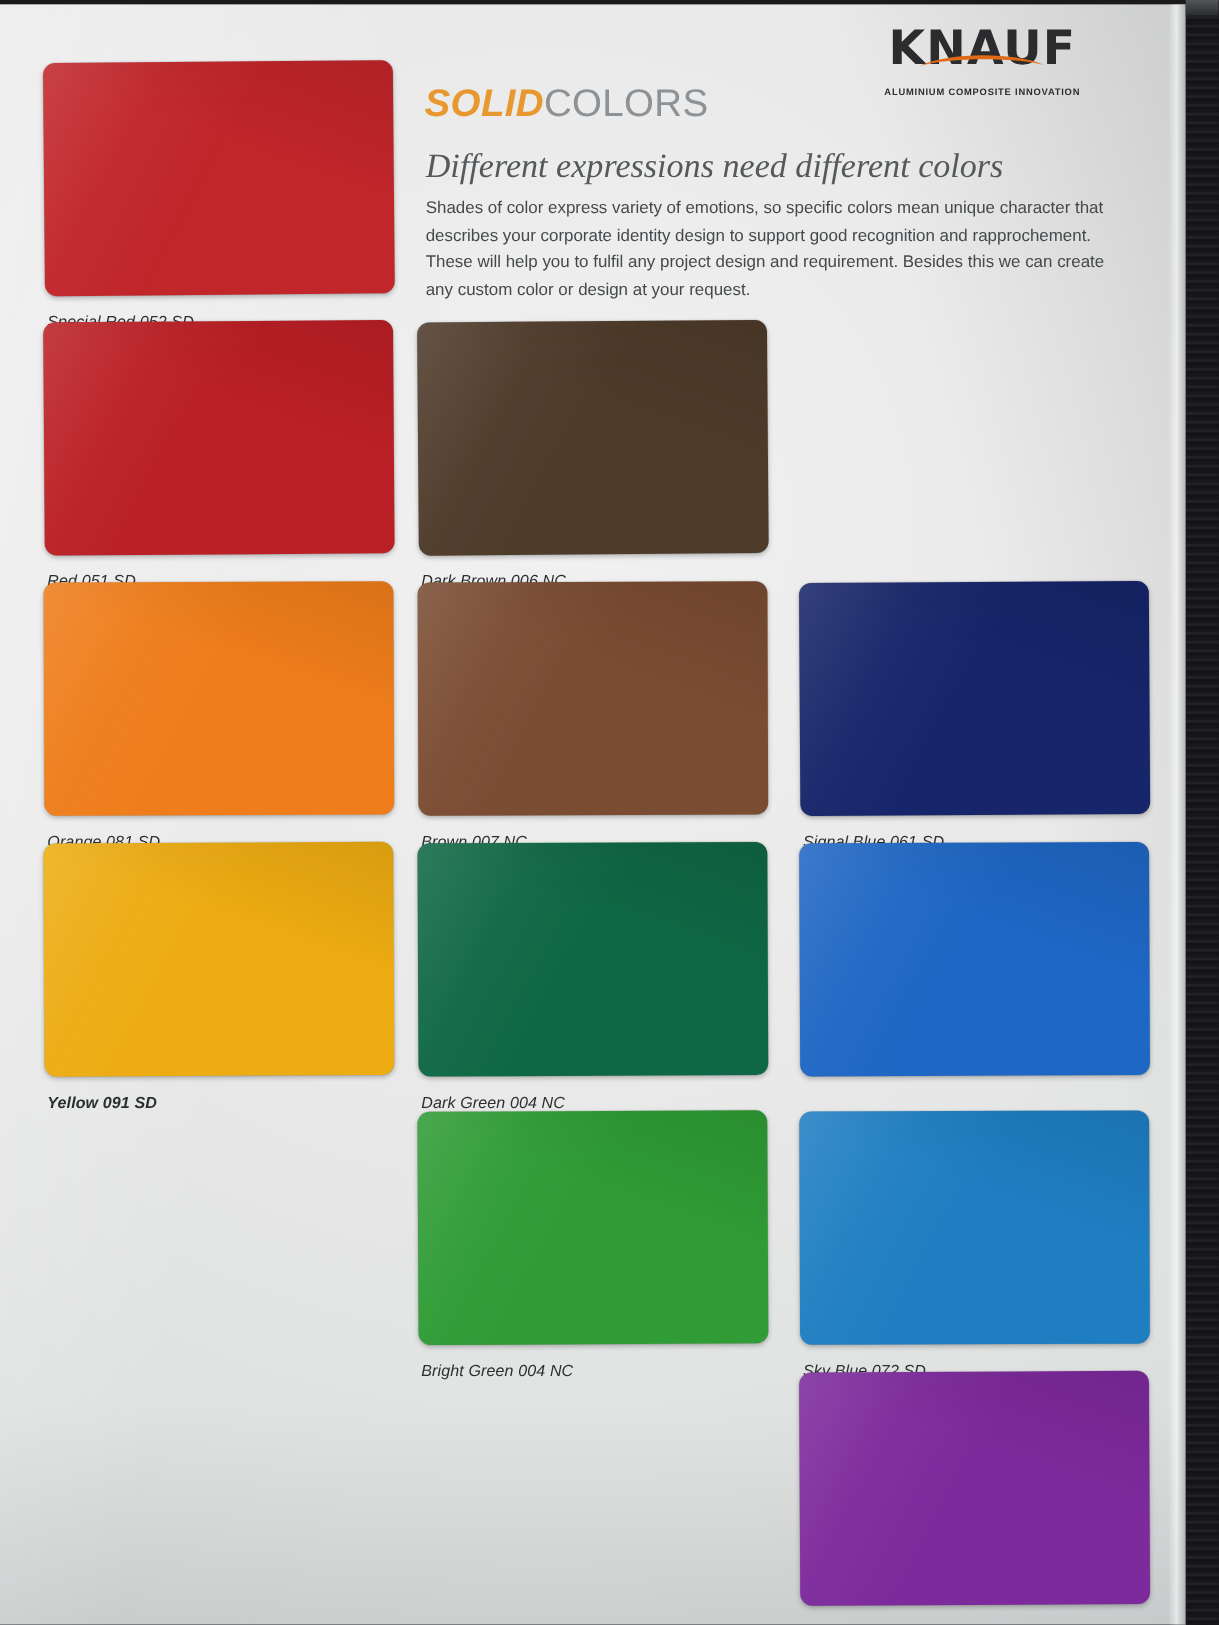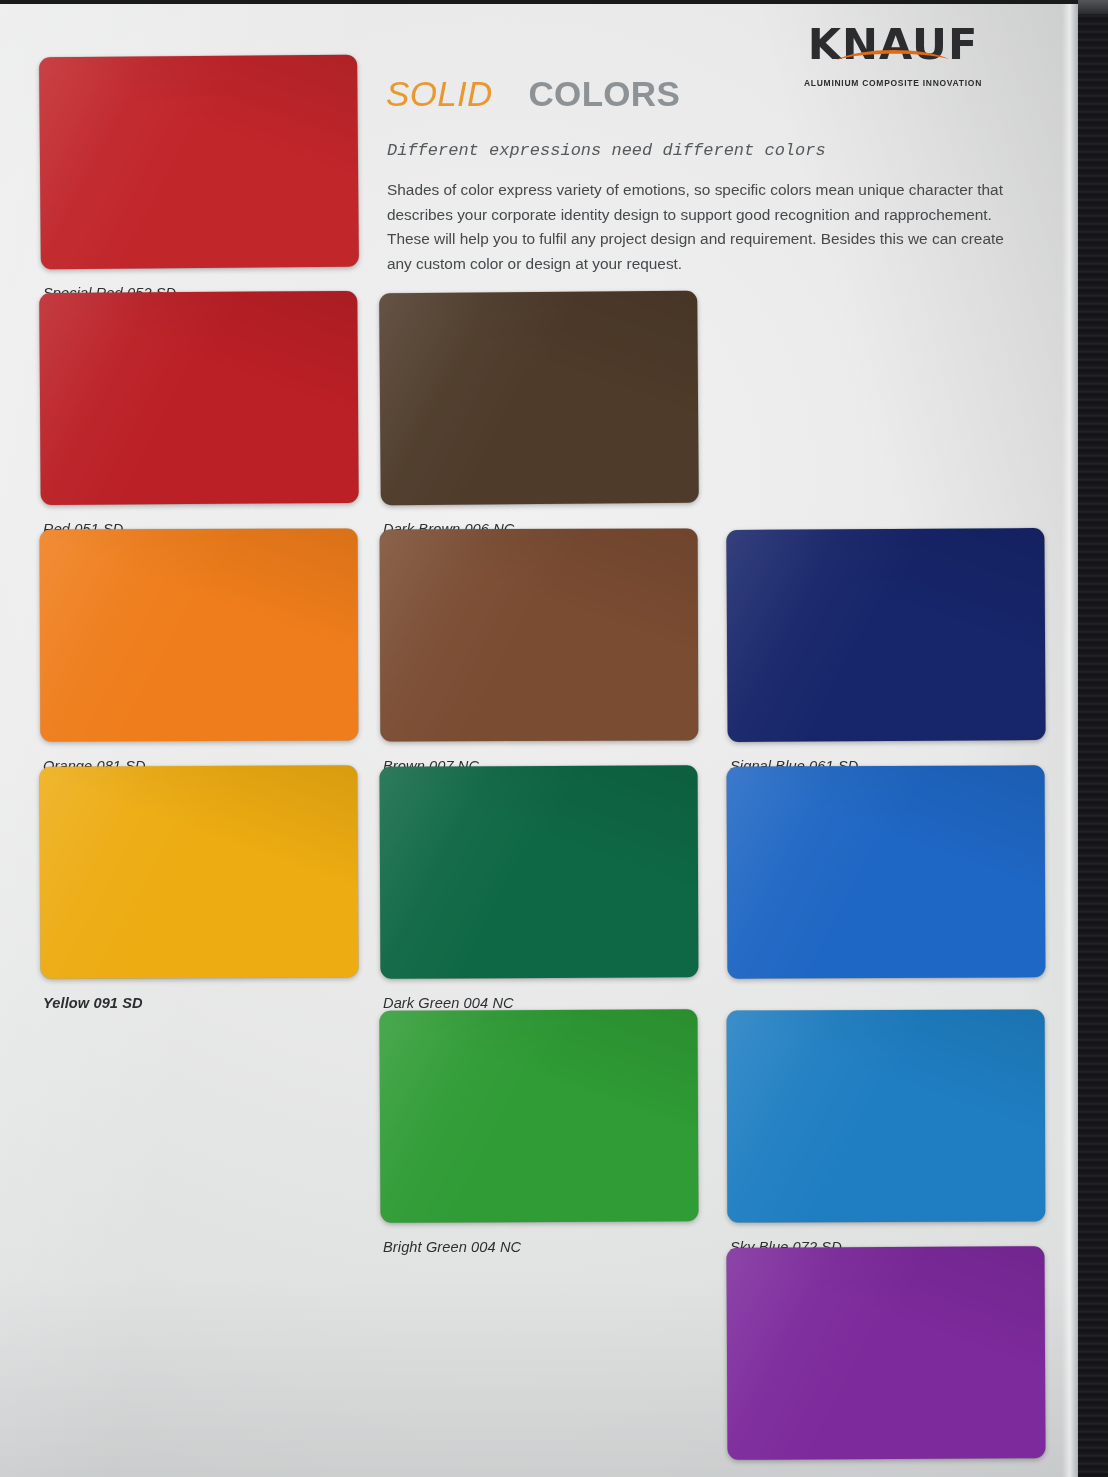--- a/index.html
+++ b/index.html
@@ -90,37 +90,36 @@
   .title{
     position:absolute;
     left:386px; top:70px;
     font-family:"Liberation Sans", sans-serif;
     font-size:35px;
     line-height:40px;
     white-space:nowrap;
   }
   .title .solid{
     font-style:italic;
-    font-weight:normal;
+    font-weight:bold;
     color:#e8982f;
     letter-spacing:.3px;
   }
   .title .colors{
-    font-weight:bold;
+    font-weight:normal;
     color:#8d9296;
     letter-spacing:.3px;
-    margin-left:36px;
   }
 
   .subtitle{
     position:absolute;
     left:387px; top:132px;
-    font-family:Liberation Mono, monospace;
+    font-family:Liberation Serif, serif;
     font-style:italic;
-    font-size:17px;
+    font-size:31px;
     line-height:30px;
     color:#55595c;
     white-space:nowrap;
   }
 
   .body-copy{
     position:absolute;
     left:387px; top:174px;
     width:640px;
     font-family:"Liberation Sans", sans-serif;

